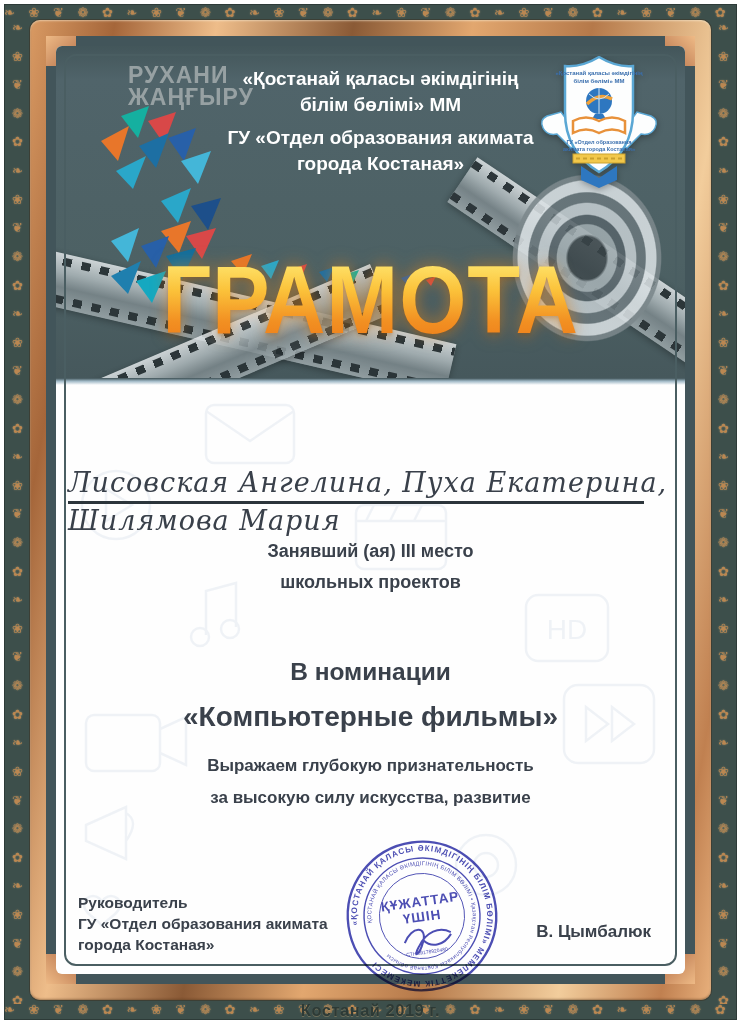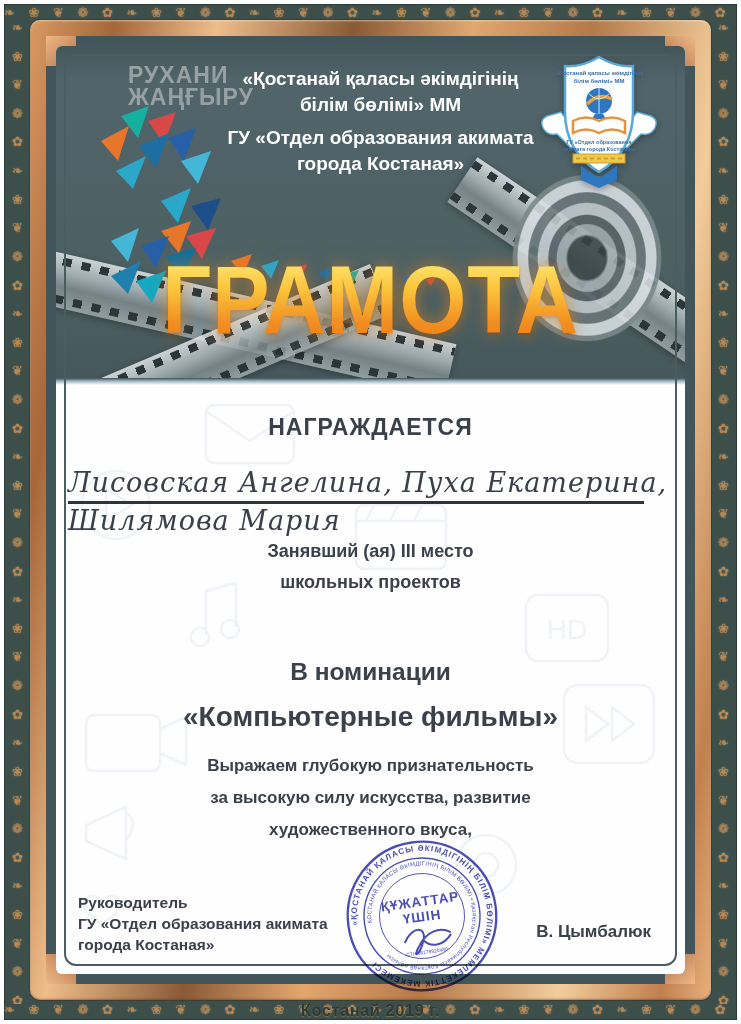--- a/index.html
+++ b/index.html
@@ -204,37 +204,35 @@
           <circle cx="144" cy="252" r="9"></circle>
             <circle cx="174" cy="244" r="9"></circle>
           <path d="M46,520 c0,-12 18,-12 18,0 c0,10 -18,16 -18,22 c0,-6 -18,-12 -18,-22 c0,-12 18,-12 18,0"></path>
           <rect x="300" y="120" width="90" height="64" rx="8"></rect>
           <path d="M300,136 h90 M318,120 l-8,16 M342,120 l-8,16 M366,120 l-8,16"></path>
           <circle cx="430" cy="480" r="30"></circle>
           <circle cx="430" cy="480" r="12"></circle>
         </g>
       </svg>
 
-      <div class="awarded">НАГРАЖДАЕТСЯ</div>
 
       <div class="hand hand1">Лисовская Ангелина, Пуха Екатерина,</div>
       <div class="hand hand2">Шилямова Мария</div>
 
       <div class="award">
         <div>Занявший (ая) III место</div>
         <div>школьных проектов</div>
       </div>
 
       <div class="nomin-label">В номинации</div>
       <div class="nomin-value">«Компьютерные фильмы»</div>
 
       <div class="gratitude">
         <div>Выражаем глубокую признательность</div>
         <div>за высокую силу искусства, развитие</div>
-        <div>художественного вкуса,</div>
       </div>
 
       <div class="signer-title">
         <div>Руководитель</div>
         <div>ГУ «Отдел образования акимата</div>
         <div>города Костаная»</div>
       </div>
       <div class="signer-name">В. Цымбалюк</div>
     </div>
 

